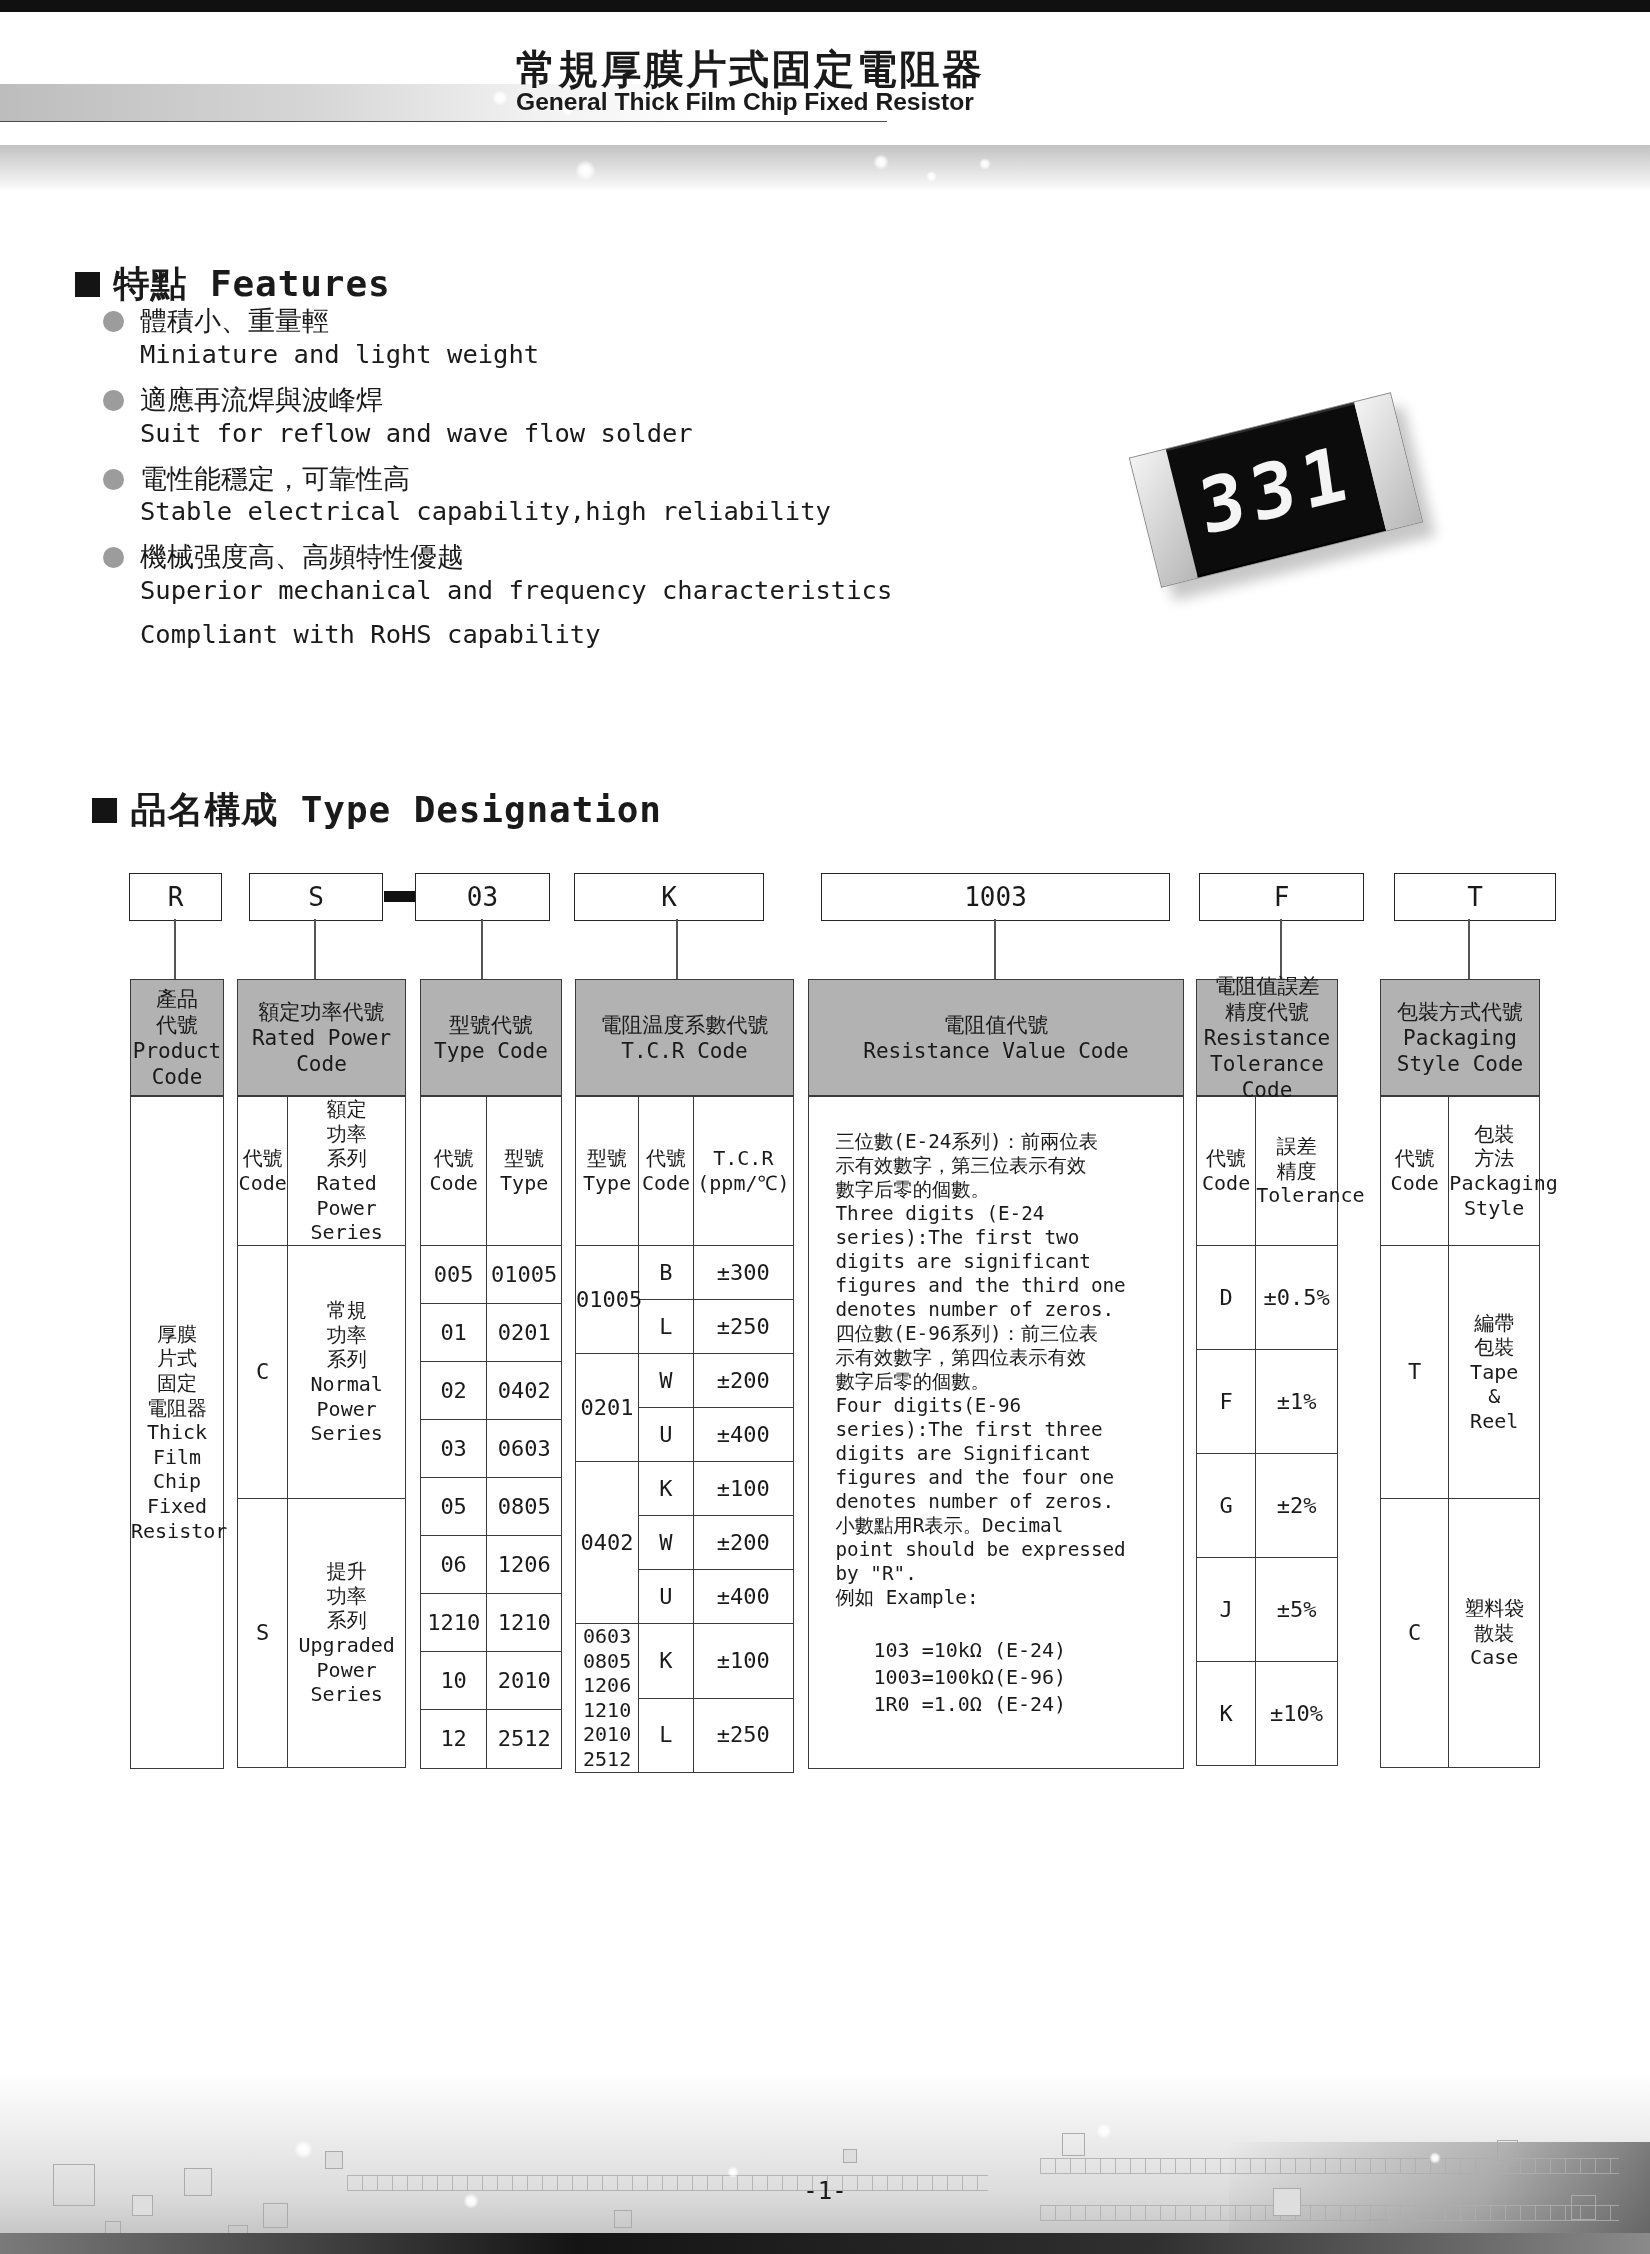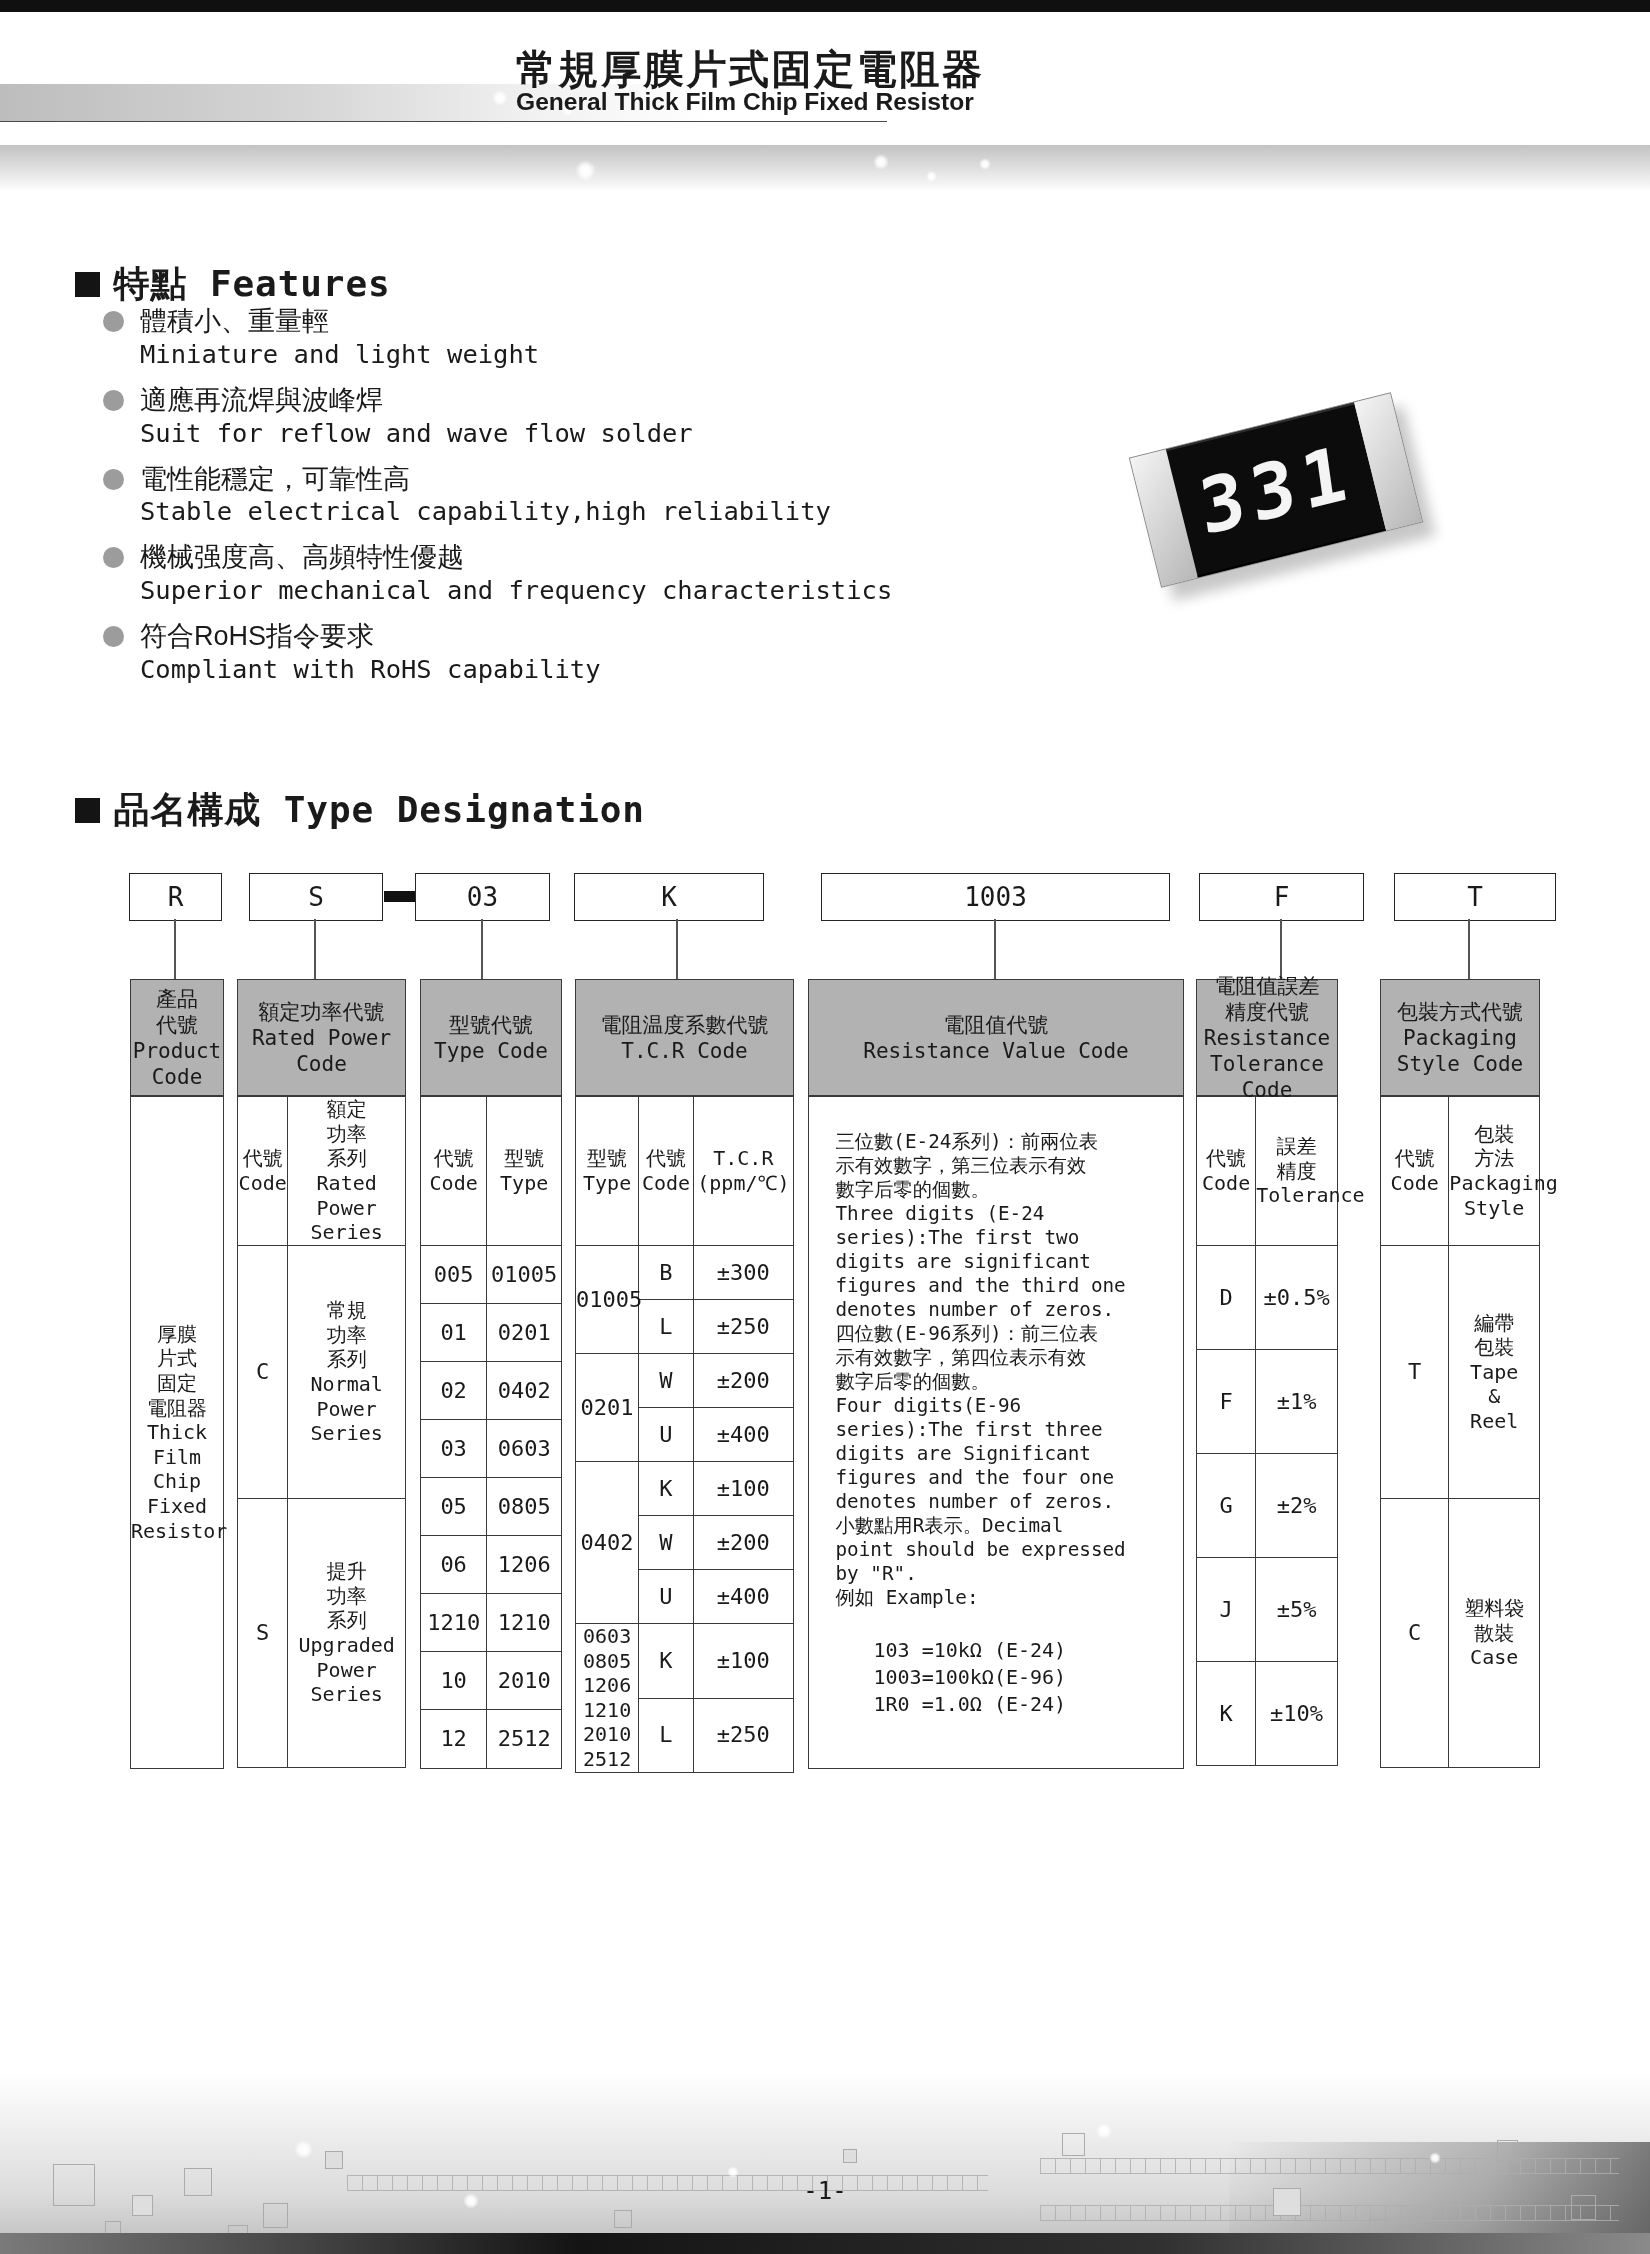--- a/index.html
+++ b/index.html
@@ -120,37 +120,33 @@
       <div class="feat-en mono">Stable electrical capability,high reliability</div>
     </div>
     <div class="feat">
       <div class="feat-cn">
           <span class="dot"></span>
           <span>機械强度高、高頻特性優越</span>
         </div>
       <div class="feat-en mono">Superior mechanical and frequency characteristics</div>
     </div>
     <div class="feat">
-      <div class="feat-cn">
-          <span class="dot"></span>
-          <span>符合RoHS指令要求</span>
-        </div>
       <div class="feat-en mono">Compliant with RoHS capability</div>
     </div>
   </div>
 
   <div class="chip">
     <div class="cap"></div>
     <div class="chip-body">
       <span class="chip-mark mono">331</span>
     </div>
     <div class="cap"></div>
   </div>
 
-  <div class="sec-head" style="left:75px;top:786px;">
+  <div class="sec-head" style="left:92px;top:786px;">
     <div class="sec-sq"></div>
     <div class="sec-txt mono">品名構成  Type Designation</div>
   </div>
 
   <div class="cbox mono" style="left:129px;width:91px;">R</div>
   <div class="cbox mono" style="left:249px;width:132px;">S</div>
   <div class="dash"></div>
   <div class="cbox mono" style="left:415px;width:133px;">03</div>
   <div class="cbox mono" style="left:574px;width:188px;">K</div>
   <div class="cbox mono" style="left:821px;width:347px;">1003</div>

